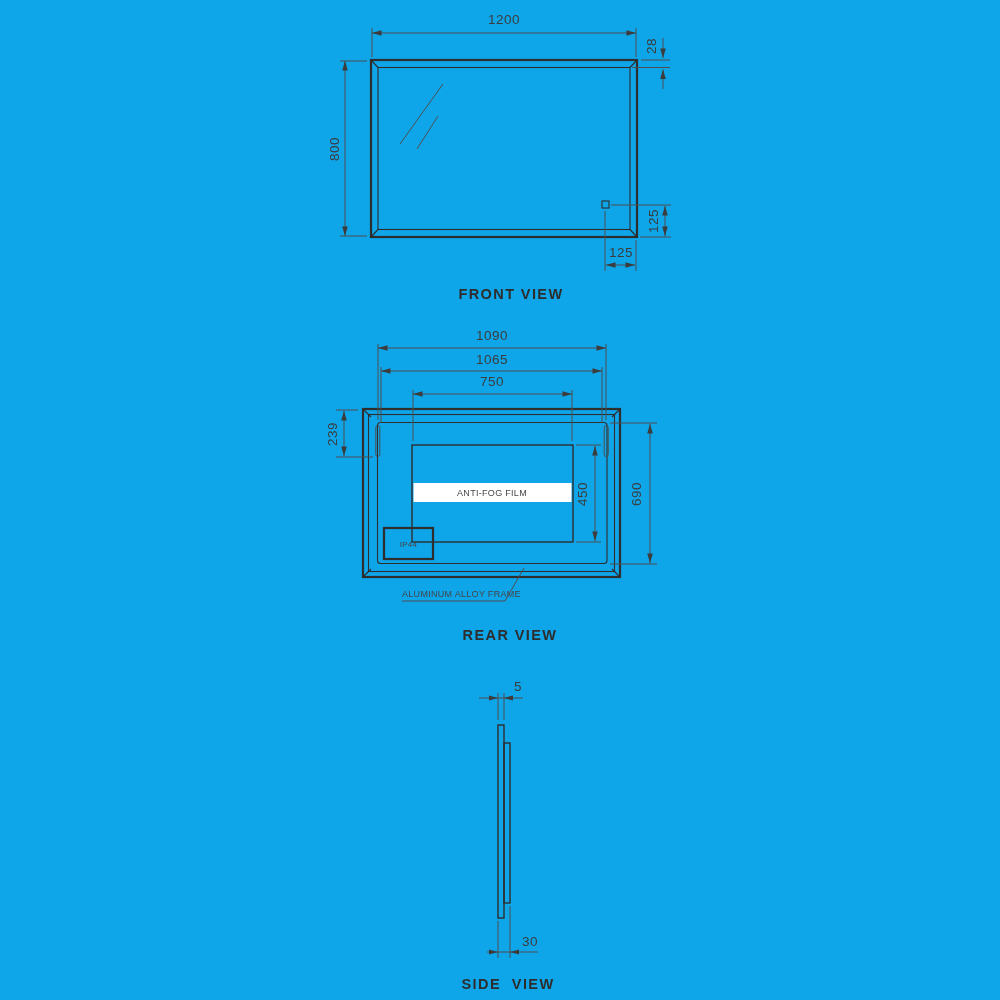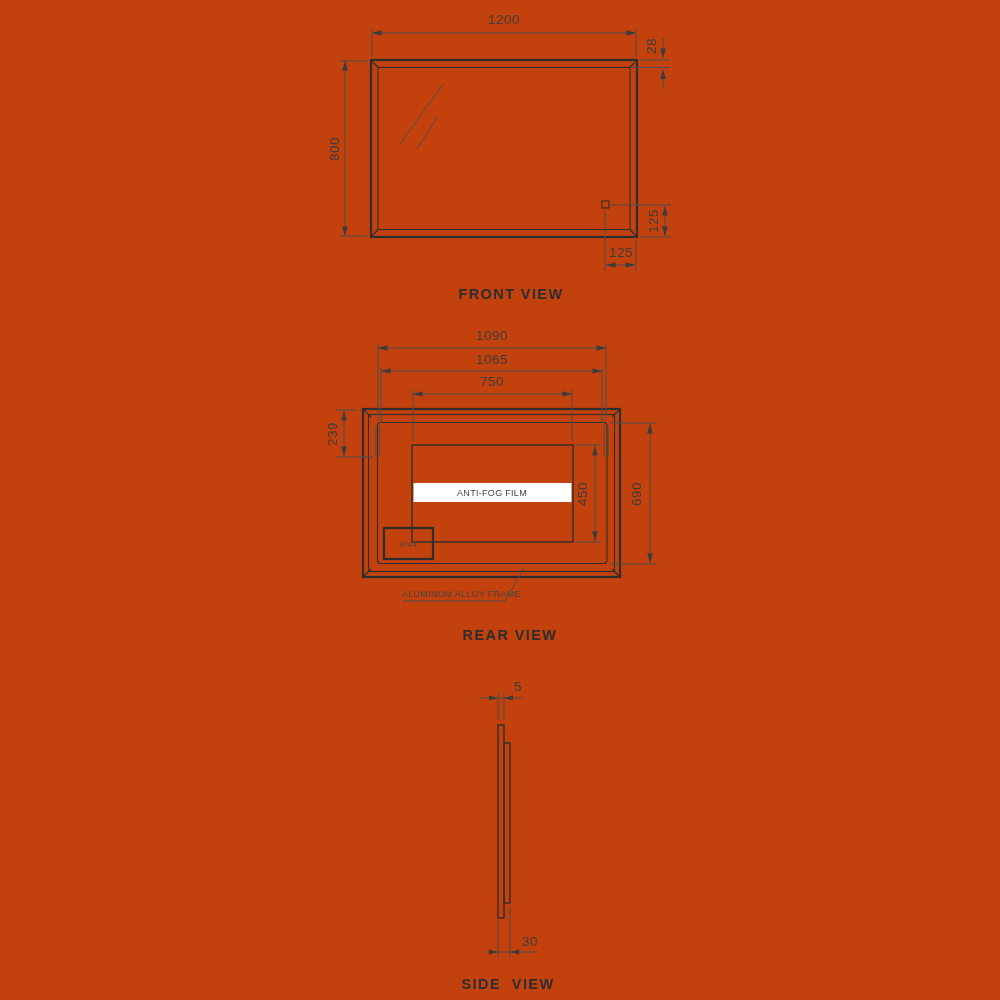--- a/index.html
+++ b/index.html
@@ -1,16 +1,16 @@
 <!DOCTYPE html>
 <html><head>
 <meta charset="utf-8">
 <style>
   html,body{margin:0;padding:0;background:#ffffff;}
-  .page{position:relative;width:1000px;height:1000px;background:#c2410c;overflow:hidden;
+  .page{position:relative;width:1000px;height:1000px;background:#0ea5e9;overflow:hidden;
         font-family:"Liberation Sans", sans-serif;}
   svg text{fill:#3c3c3c;font-family:"Liberation Sans", sans-serif;}
   .dim{font-size:13.5px;letter-spacing:.5px;}
   .viewlabel{font-size:14.5px;font-weight:bold;letter-spacing:1.4px;fill:#2d2d2d;}
   .note{font-size:9px;letter-spacing:.3px;fill:#454545;}
   .tiny{font-size:8px;letter-spacing:.3px;fill:#454545;}
   .draw{stroke:#2e2e2e;fill:none;}
   .thick{stroke-width:2.2px;}
   .thin{stroke-width:1.1px;}
   .med{stroke-width:1.4px;}

